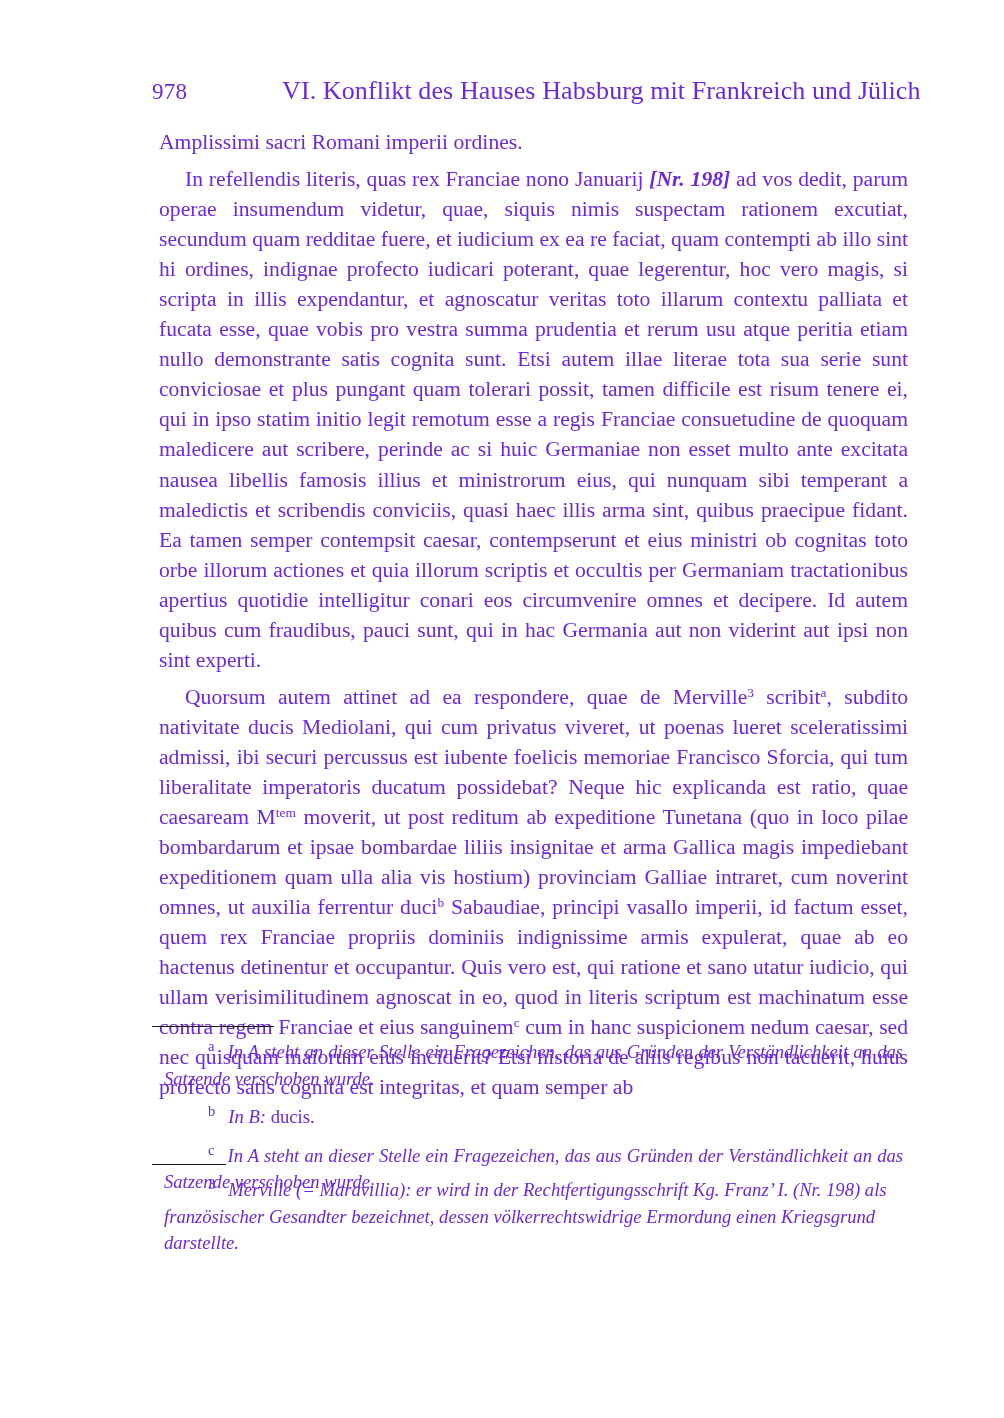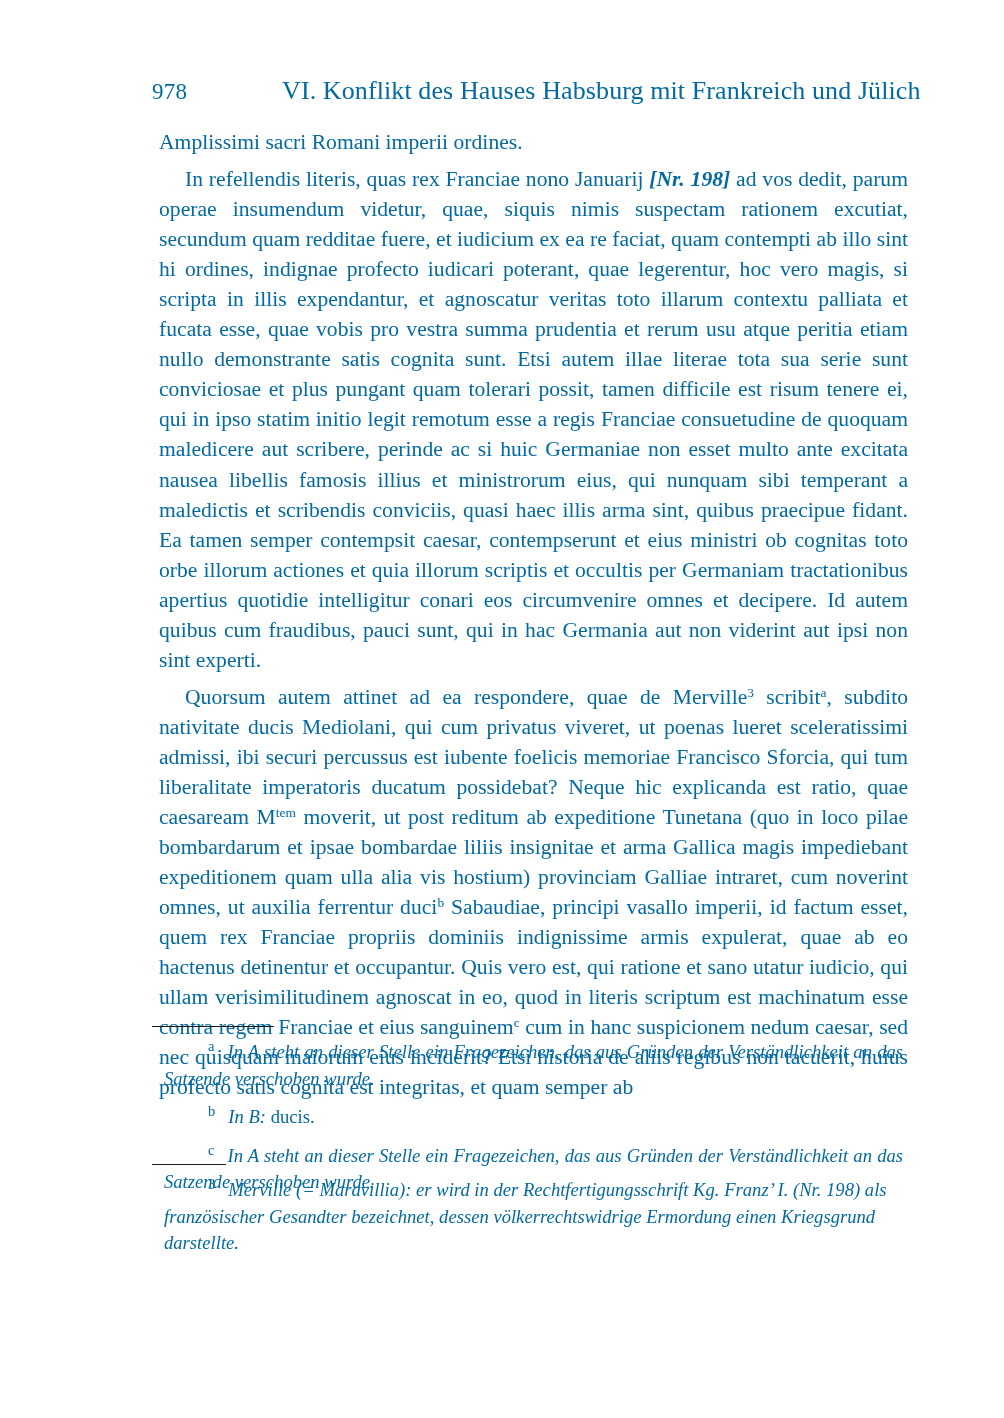--- a/index.html
+++ b/index.html
@@ -8,21 +8,21 @@
     background: #ffffff;
   }
   .page {
     position: relative;
     width: 1004px;
     height: 1418px;
     background: #ffffff;
     margin: 0 auto;
     overflow: hidden;
     font-family: "Liberation Serif", "DejaVu Serif", serif;
-    color: #0369a1;
+    color: #6d28d9;
     -webkit-font-smoothing: antialiased;
   }
 
   
   .running-head {
     position: absolute;
     left: 152px;
     top: 76px;
     width: 712px;
     height: 26px;

